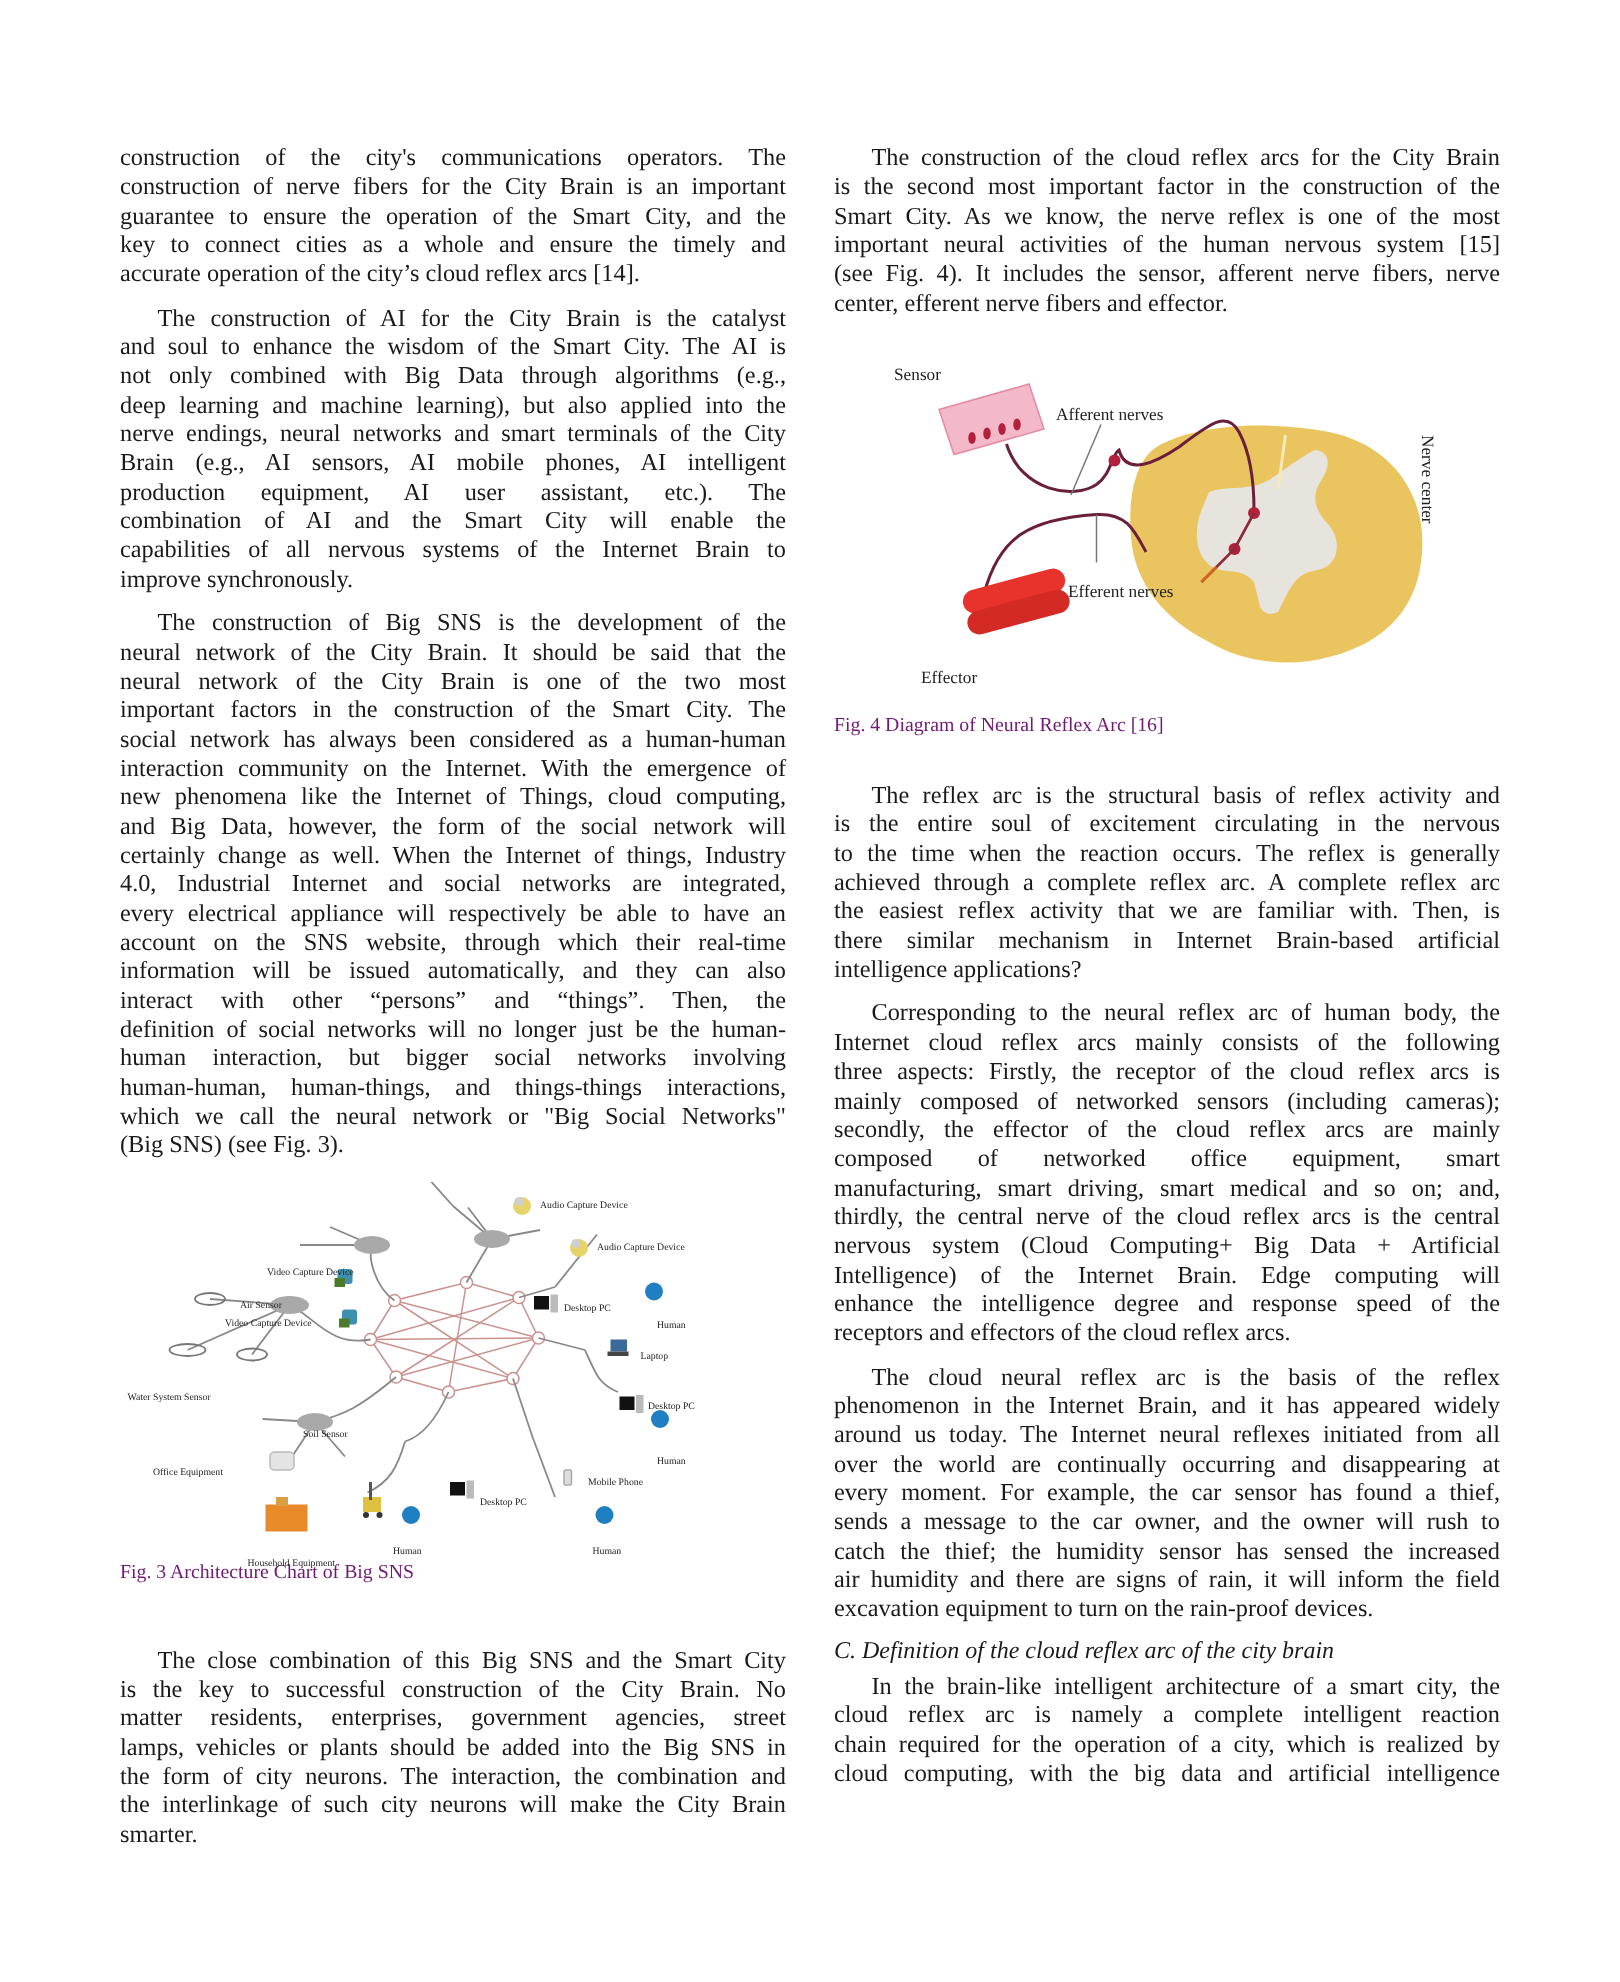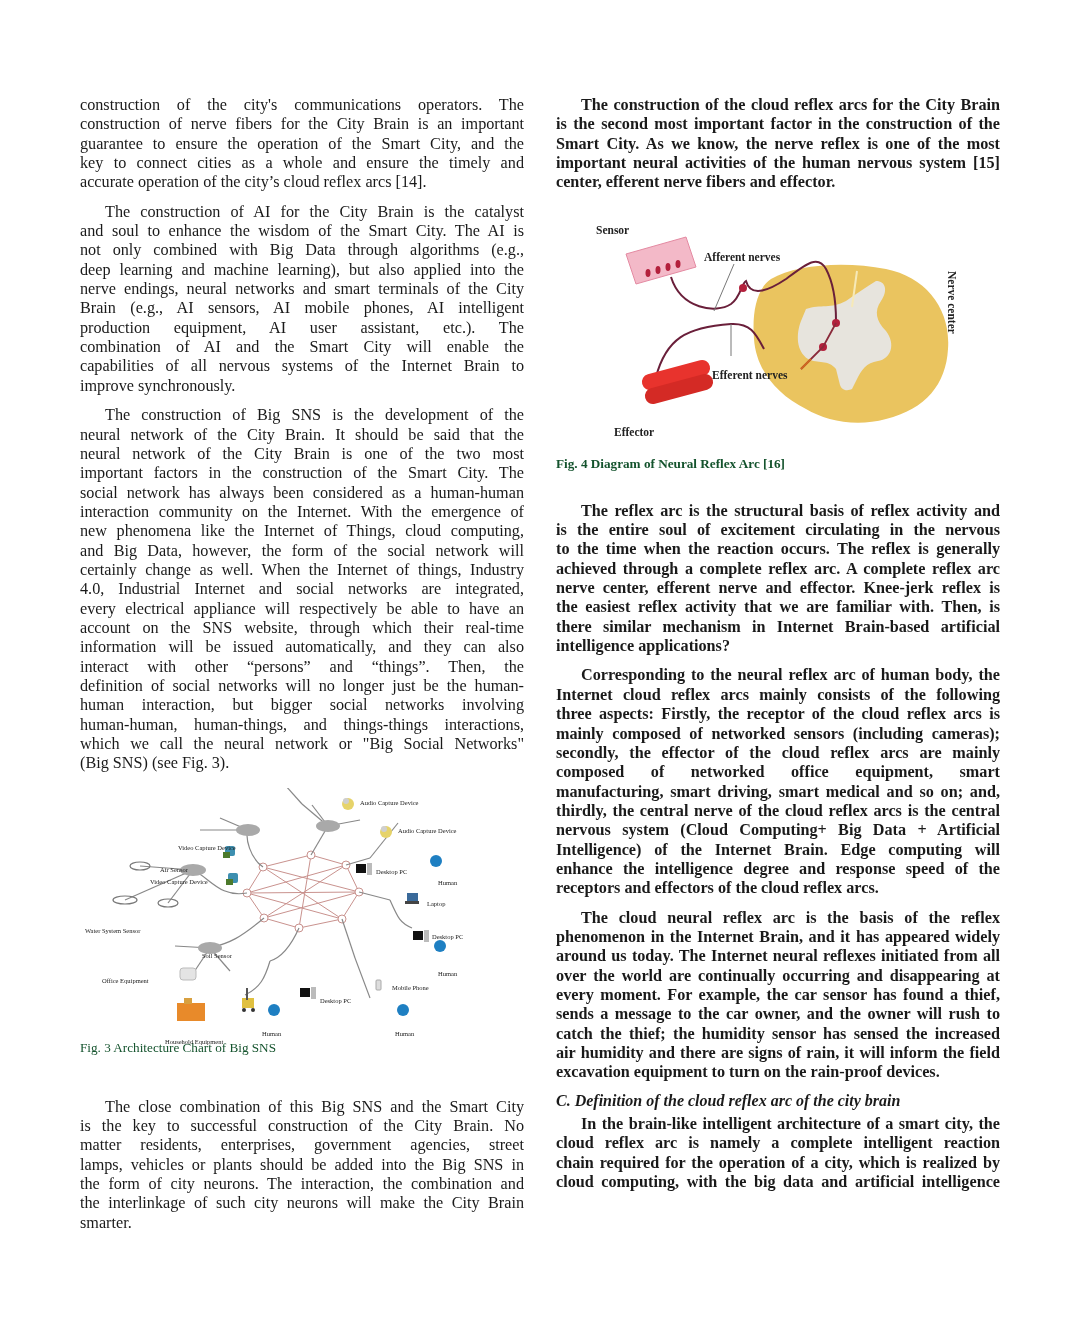--- a/index.html
+++ b/index.html
@@ -1,26 +1,26 @@
 <!DOCTYPE html>
 <html><head>
 <meta charset="utf-8">
 <style>
   html, body { margin: 0; padding: 0; background: #ffffff; }
   body { width: 1080px; height: 1321px; position: relative; overflow: hidden;
          font-family: "Liberation Serif", "DejaVu Serif", serif; color: #1a1a1a; }
   .col { position: absolute; }
   #col-left { left: 80px; top: 96px; width: 444px; }
-  #col-right { left: 556px; top: 96px; width: 444px; font-weight: bold; }
+  #col-right { left: 556px; top: 96px; width: 444px; }
   .para { font-size: 16.2px; line-height: 19.35px; margin: 0; }
   .line { display: block; text-align: justify; text-align-last: justify; white-space: nowrap; height: 19.35px; overflow: visible; }
   .line.last { text-align-last: left; }
   .line.indent { padding-left: 25px; }
   .gap { height: 10px; }
-  .caption { font-size: 13.2px; line-height: 16px; margin: 0; color: #14532d; }
+  .caption { font-size: 13.2px; line-height: 16px; margin: 0; color: #701a75; }
   .heading { font-size: 16px; line-height: 19.35px; font-style: italic; margin: 0; }
   .figure { position: relative; }
   .figure svg text { font-family: "Liberation Serif", serif; }
 </style>
 </head>
 <body>
 
 <div class="col" id="col-left">
   <div class="para">
       <span class="line">construction of the city's communications operators. The</span>
@@ -221,20 +221,21 @@
       <span class="line last">smarter.</span>
     </div>
 </div>
 
 <div class="col" id="col-right">
   <div class="para">
       <span class="line indent">The construction of the cloud reflex arcs for the City Brain</span>
       <span class="line">is the second most important factor in the construction of the</span>
       <span class="line">Smart City. As we know, the nerve reflex is one of the most</span>
       <span class="line">important neural activities of the human nervous system [15]</span>
+      <span class="line">(see Fig. 4). It includes the sensor, afferent nerve fibers, nerve</span>
       <span class="line last">center, efferent nerve fibers and effector.</span>
     </div>
 
   <div class="figure" style="margin-top:16px; height:250px;">
     <svg width="444" height="250" viewBox="0 0 444 250">
 
       <g>
         <path d="M215,70 C240,55 290,52 330,60 C370,68 395,100 392,140 C390,175 370,200 330,210 C300,218 270,212 250,200 C220,185 200,160 198,130 C196,105 200,80 215,70 Z" fill="#eac45f"></path>
         <path d="M250,100 C265,95 275,100 290,92 C300,85 310,78 320,72 C330,72 332,82 325,92 C318,102 320,112 330,122 C340,135 335,150 322,152 C310,154 306,160 300,172 L296,180 C292,182 286,182 284,176 L280,160 C272,150 262,155 252,150 C240,142 240,125 245,112 Z" fill="#e7e4dd"></path>
         <line x1="301" y1="62" x2="296" y2="98" stroke="#f6e9b8" stroke-width="2"></line>
@@ -276,21 +277,20 @@
       </g>
     </svg>
   </div>
   <p class="caption" style="margin-top:-3px;">Fig. 4 Diagram of Neural Reflex Arc [16]</p>
   <div style="height:30px;"></div>
   <div class="para">
       <span class="line indent">The reflex arc is the structural basis of reflex activity and</span>
       <span class="line">is the entire soul of excitement circulating in the nervous</span>
       <span class="line">to the time when the reaction occurs. The reflex is generally</span>
       <span class="line">achieved through a complete reflex arc. A complete reflex arc</span>
-      <span class="line">nerve center, efferent nerve and effector. Knee-jerk reflex is</span>
       <span class="line">the easiest reflex activity that we are familiar with. Then, is</span>
       <span class="line">there similar mechanism in Internet Brain-based artificial</span>
       <span class="line last">intelligence applications?</span>
     </div>
   <div class="gap"></div>
   <div class="para">
       <span class="line indent">Corresponding to the neural reflex arc of human body, the</span>
       <span class="line">Internet cloud reflex arcs mainly consists of the following</span>
       <span class="line">three aspects: Firstly, the receptor of the cloud reflex arcs is</span>
       <span class="line">mainly composed of networked sensors (including cameras);</span>

